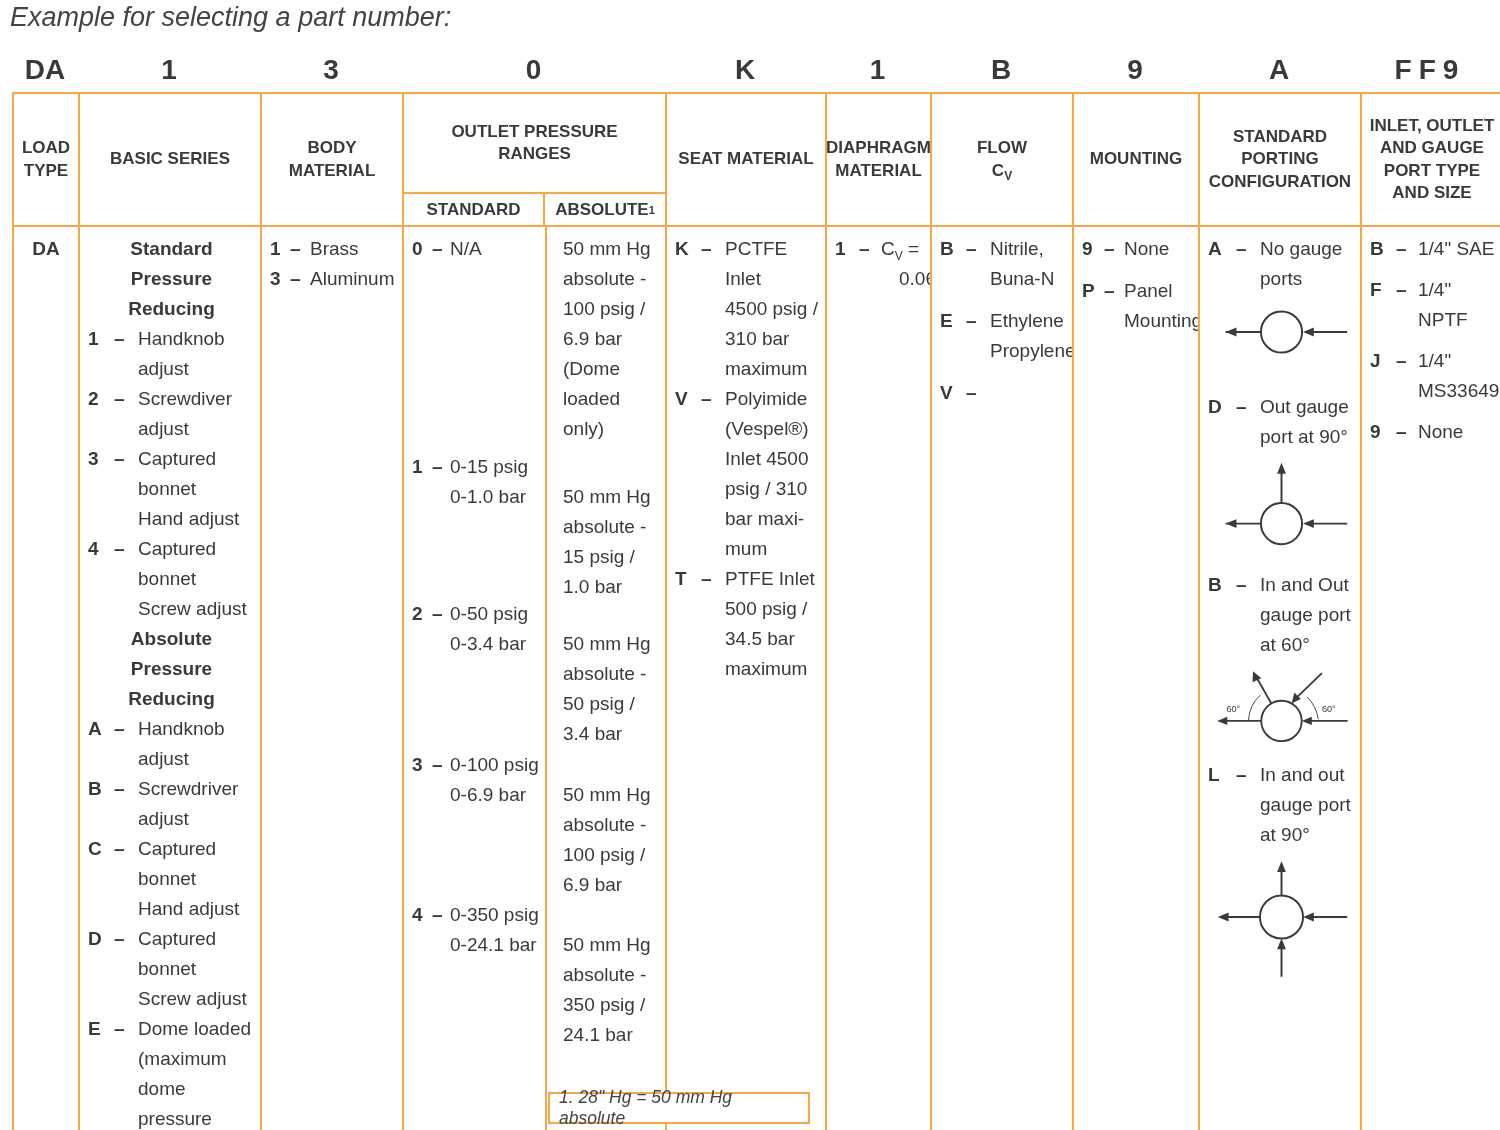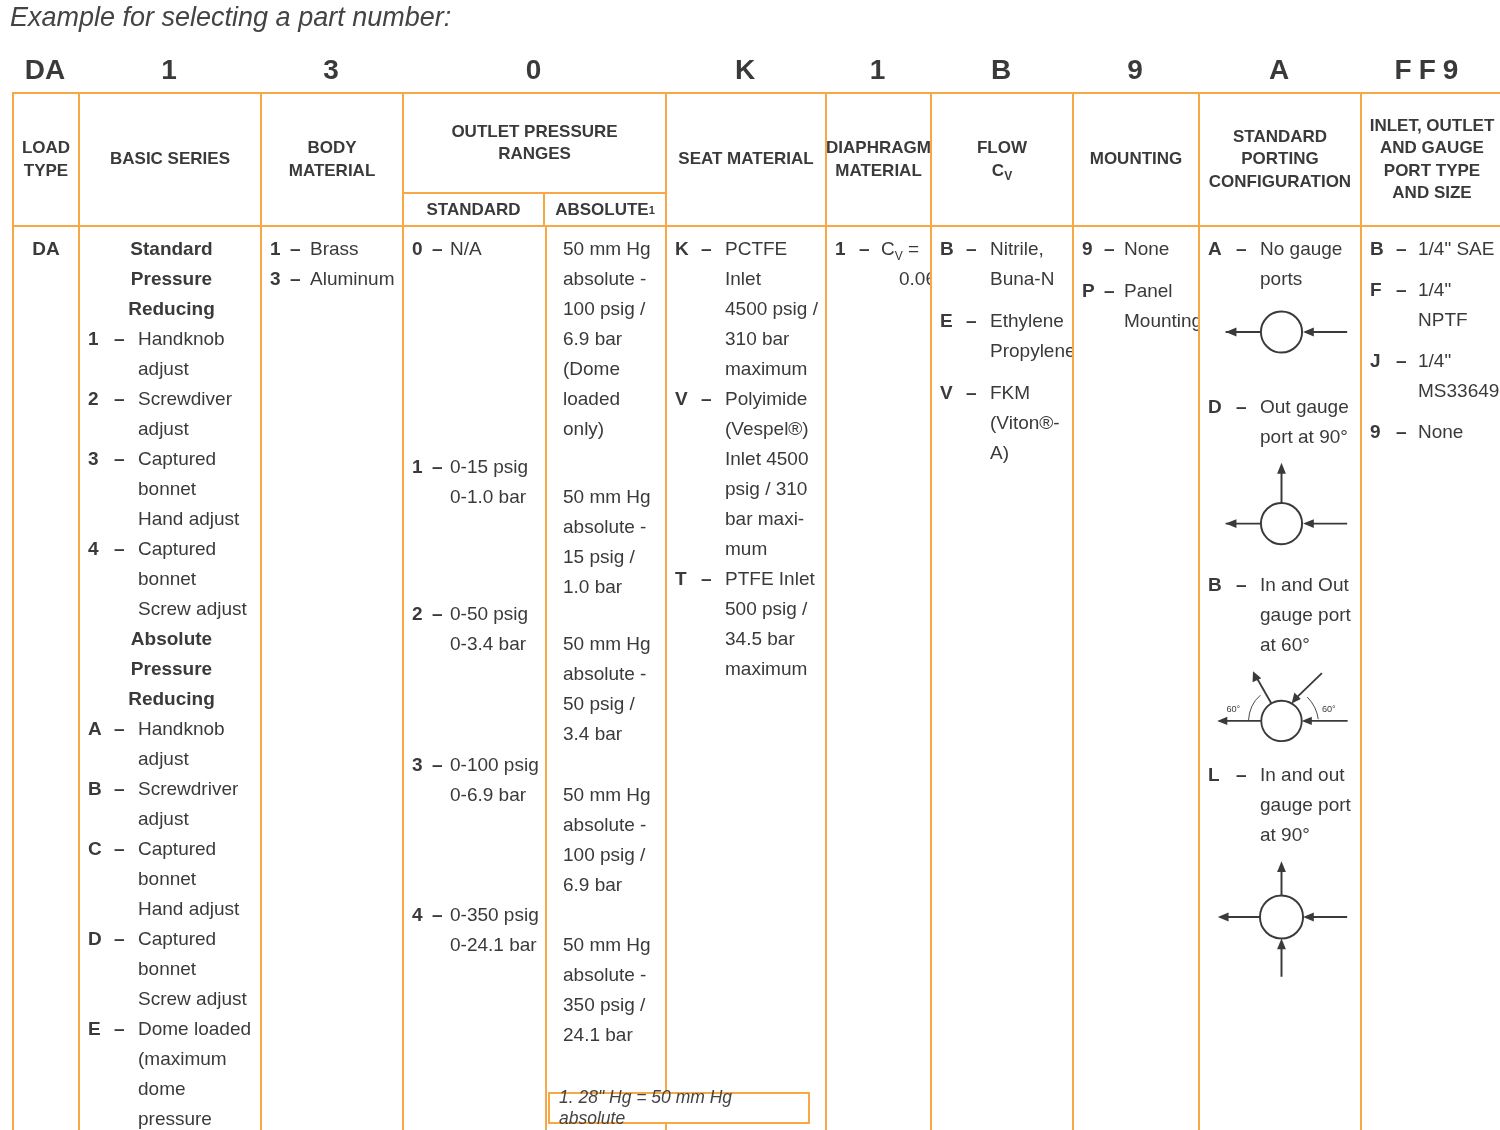--- a/index.html
+++ b/index.html
@@ -353,22 +353,20 @@
         </div>
       <div class="entry">
           <span class="k">E</span>
           <span class="d">–</span>
           <span class="t">Ethylene
 Propylene</span>
         </div>
       <div class="entry">
           <span class="k">V</span>
           <span class="d">–</span>
-          <span class="t">FKM
-(Viton®-A)</span>
         </div>
     </div>
 
     <div class="c col-mount">
       <div class="entry">
           <span class="k">9</span>
           <span class="d">–</span>
           <span class="t">None</span>
         </div>
       <div class="entry">

